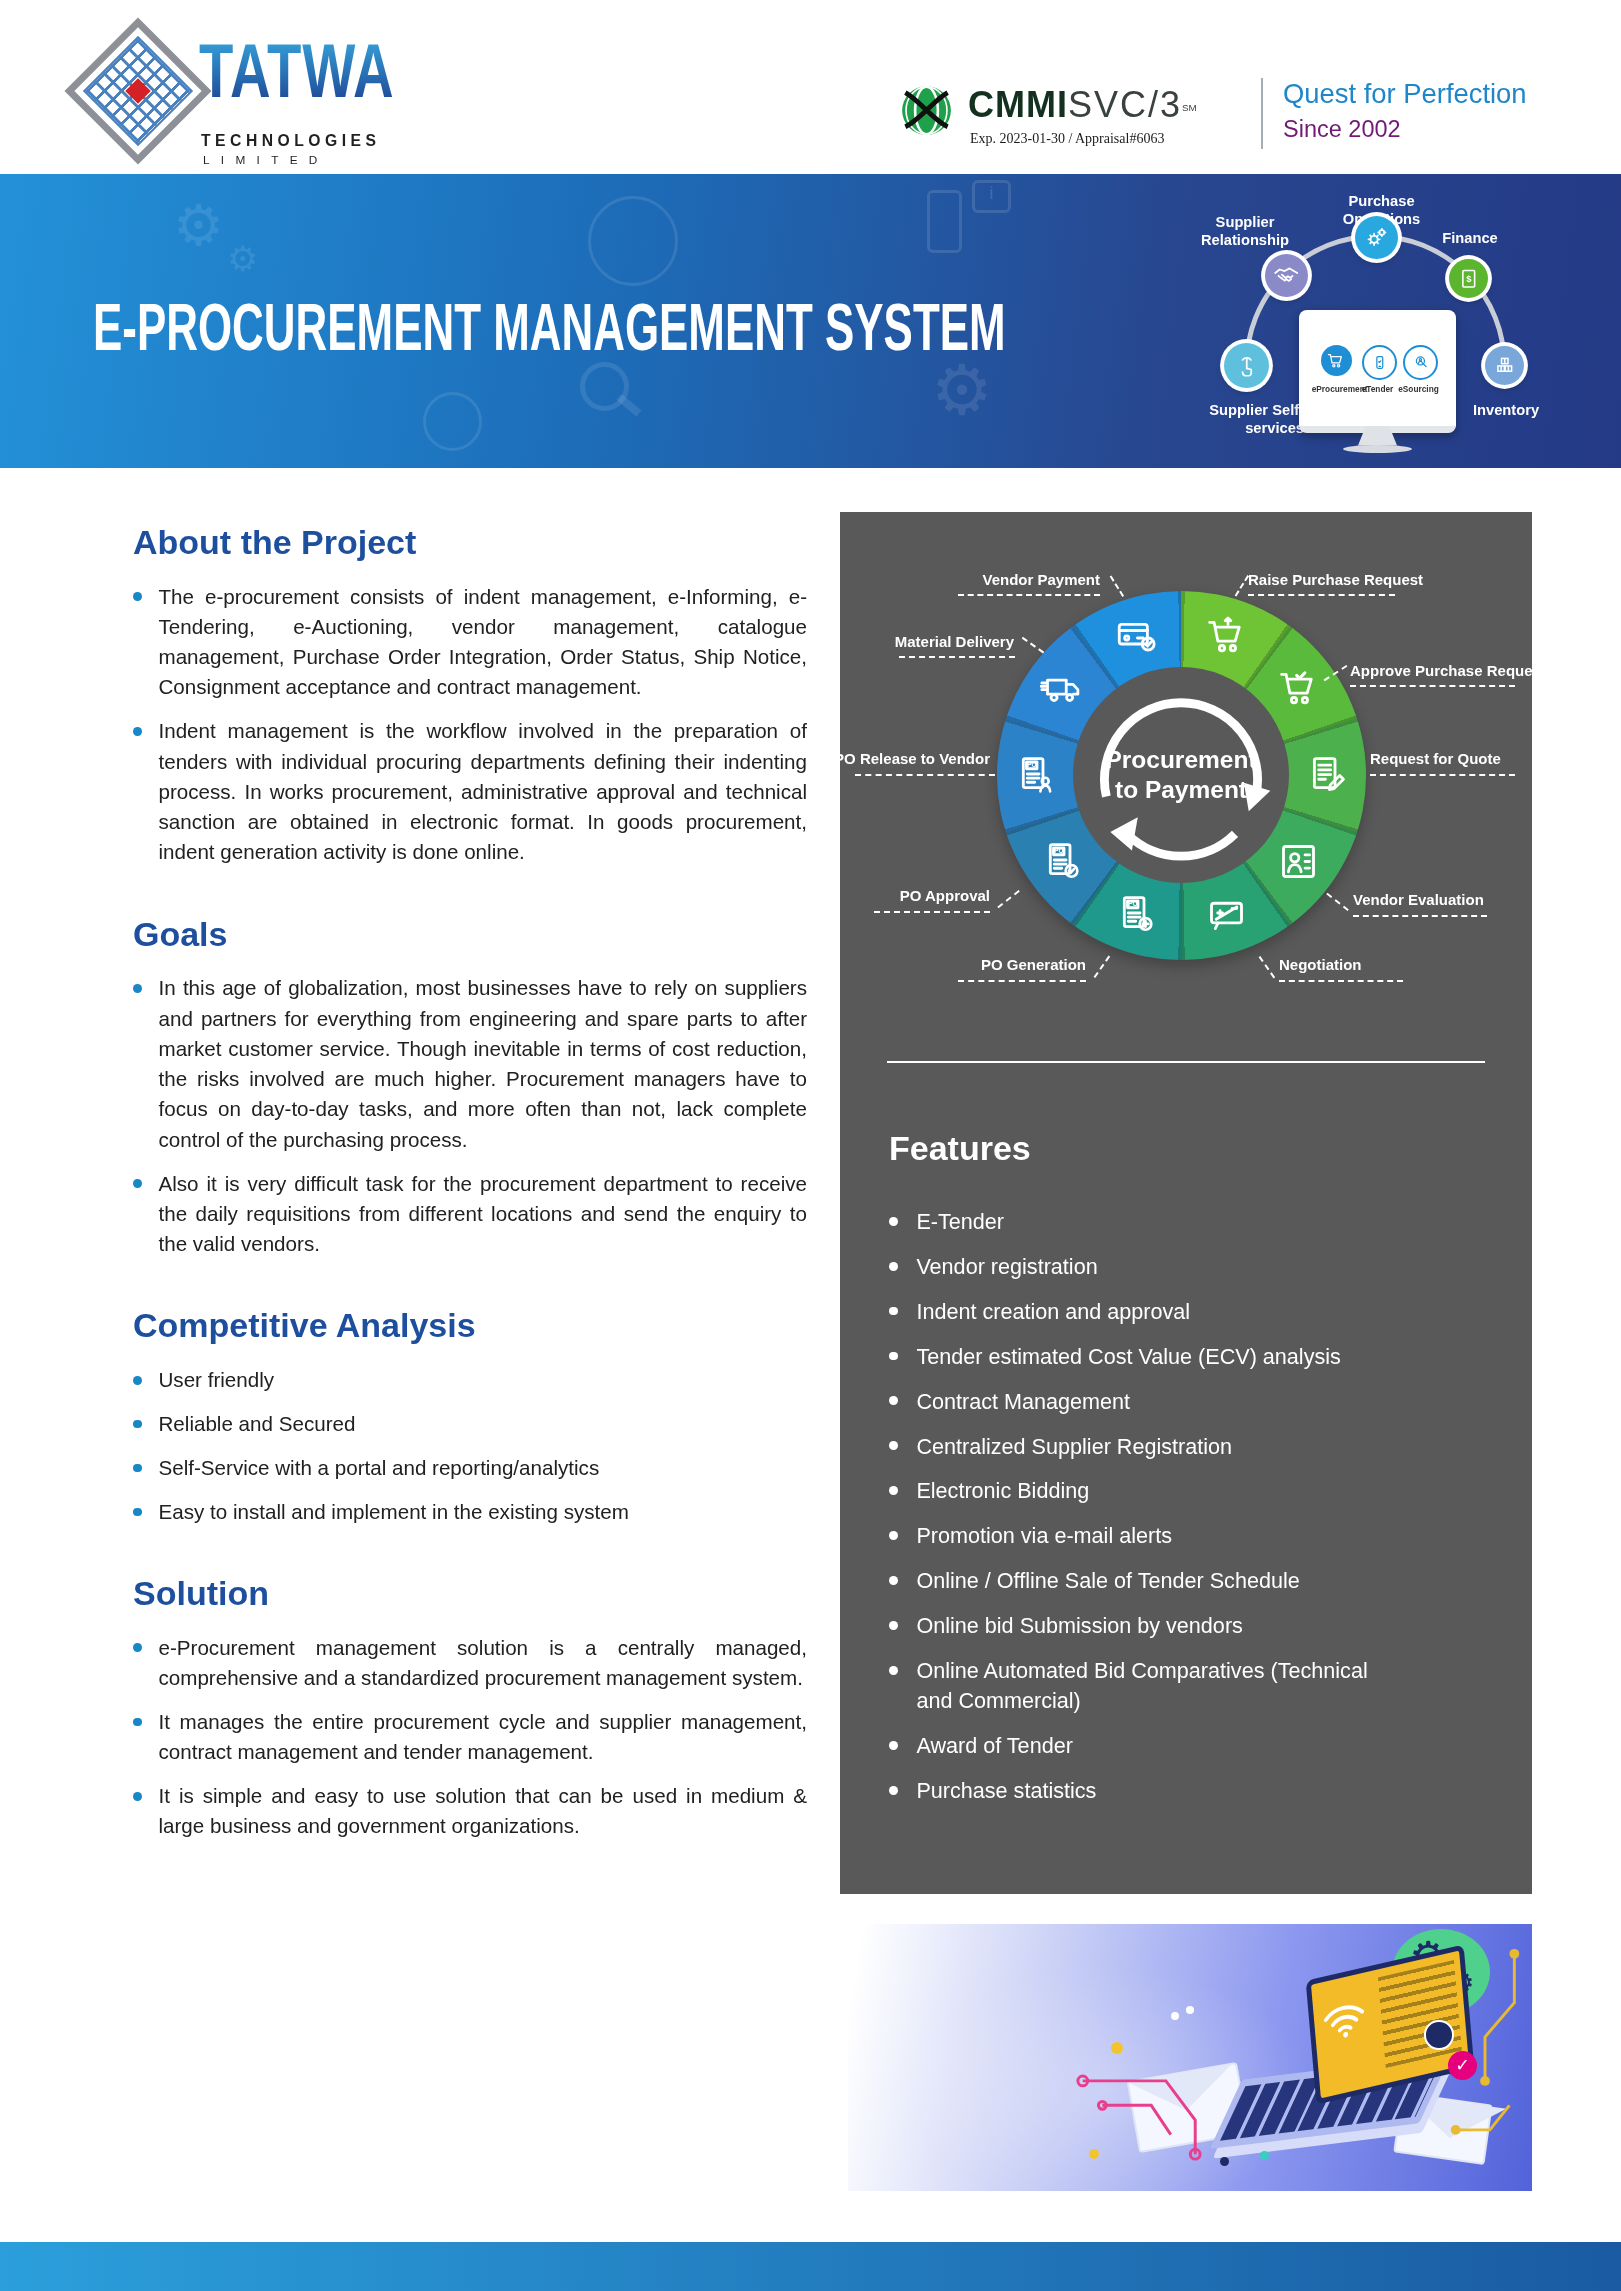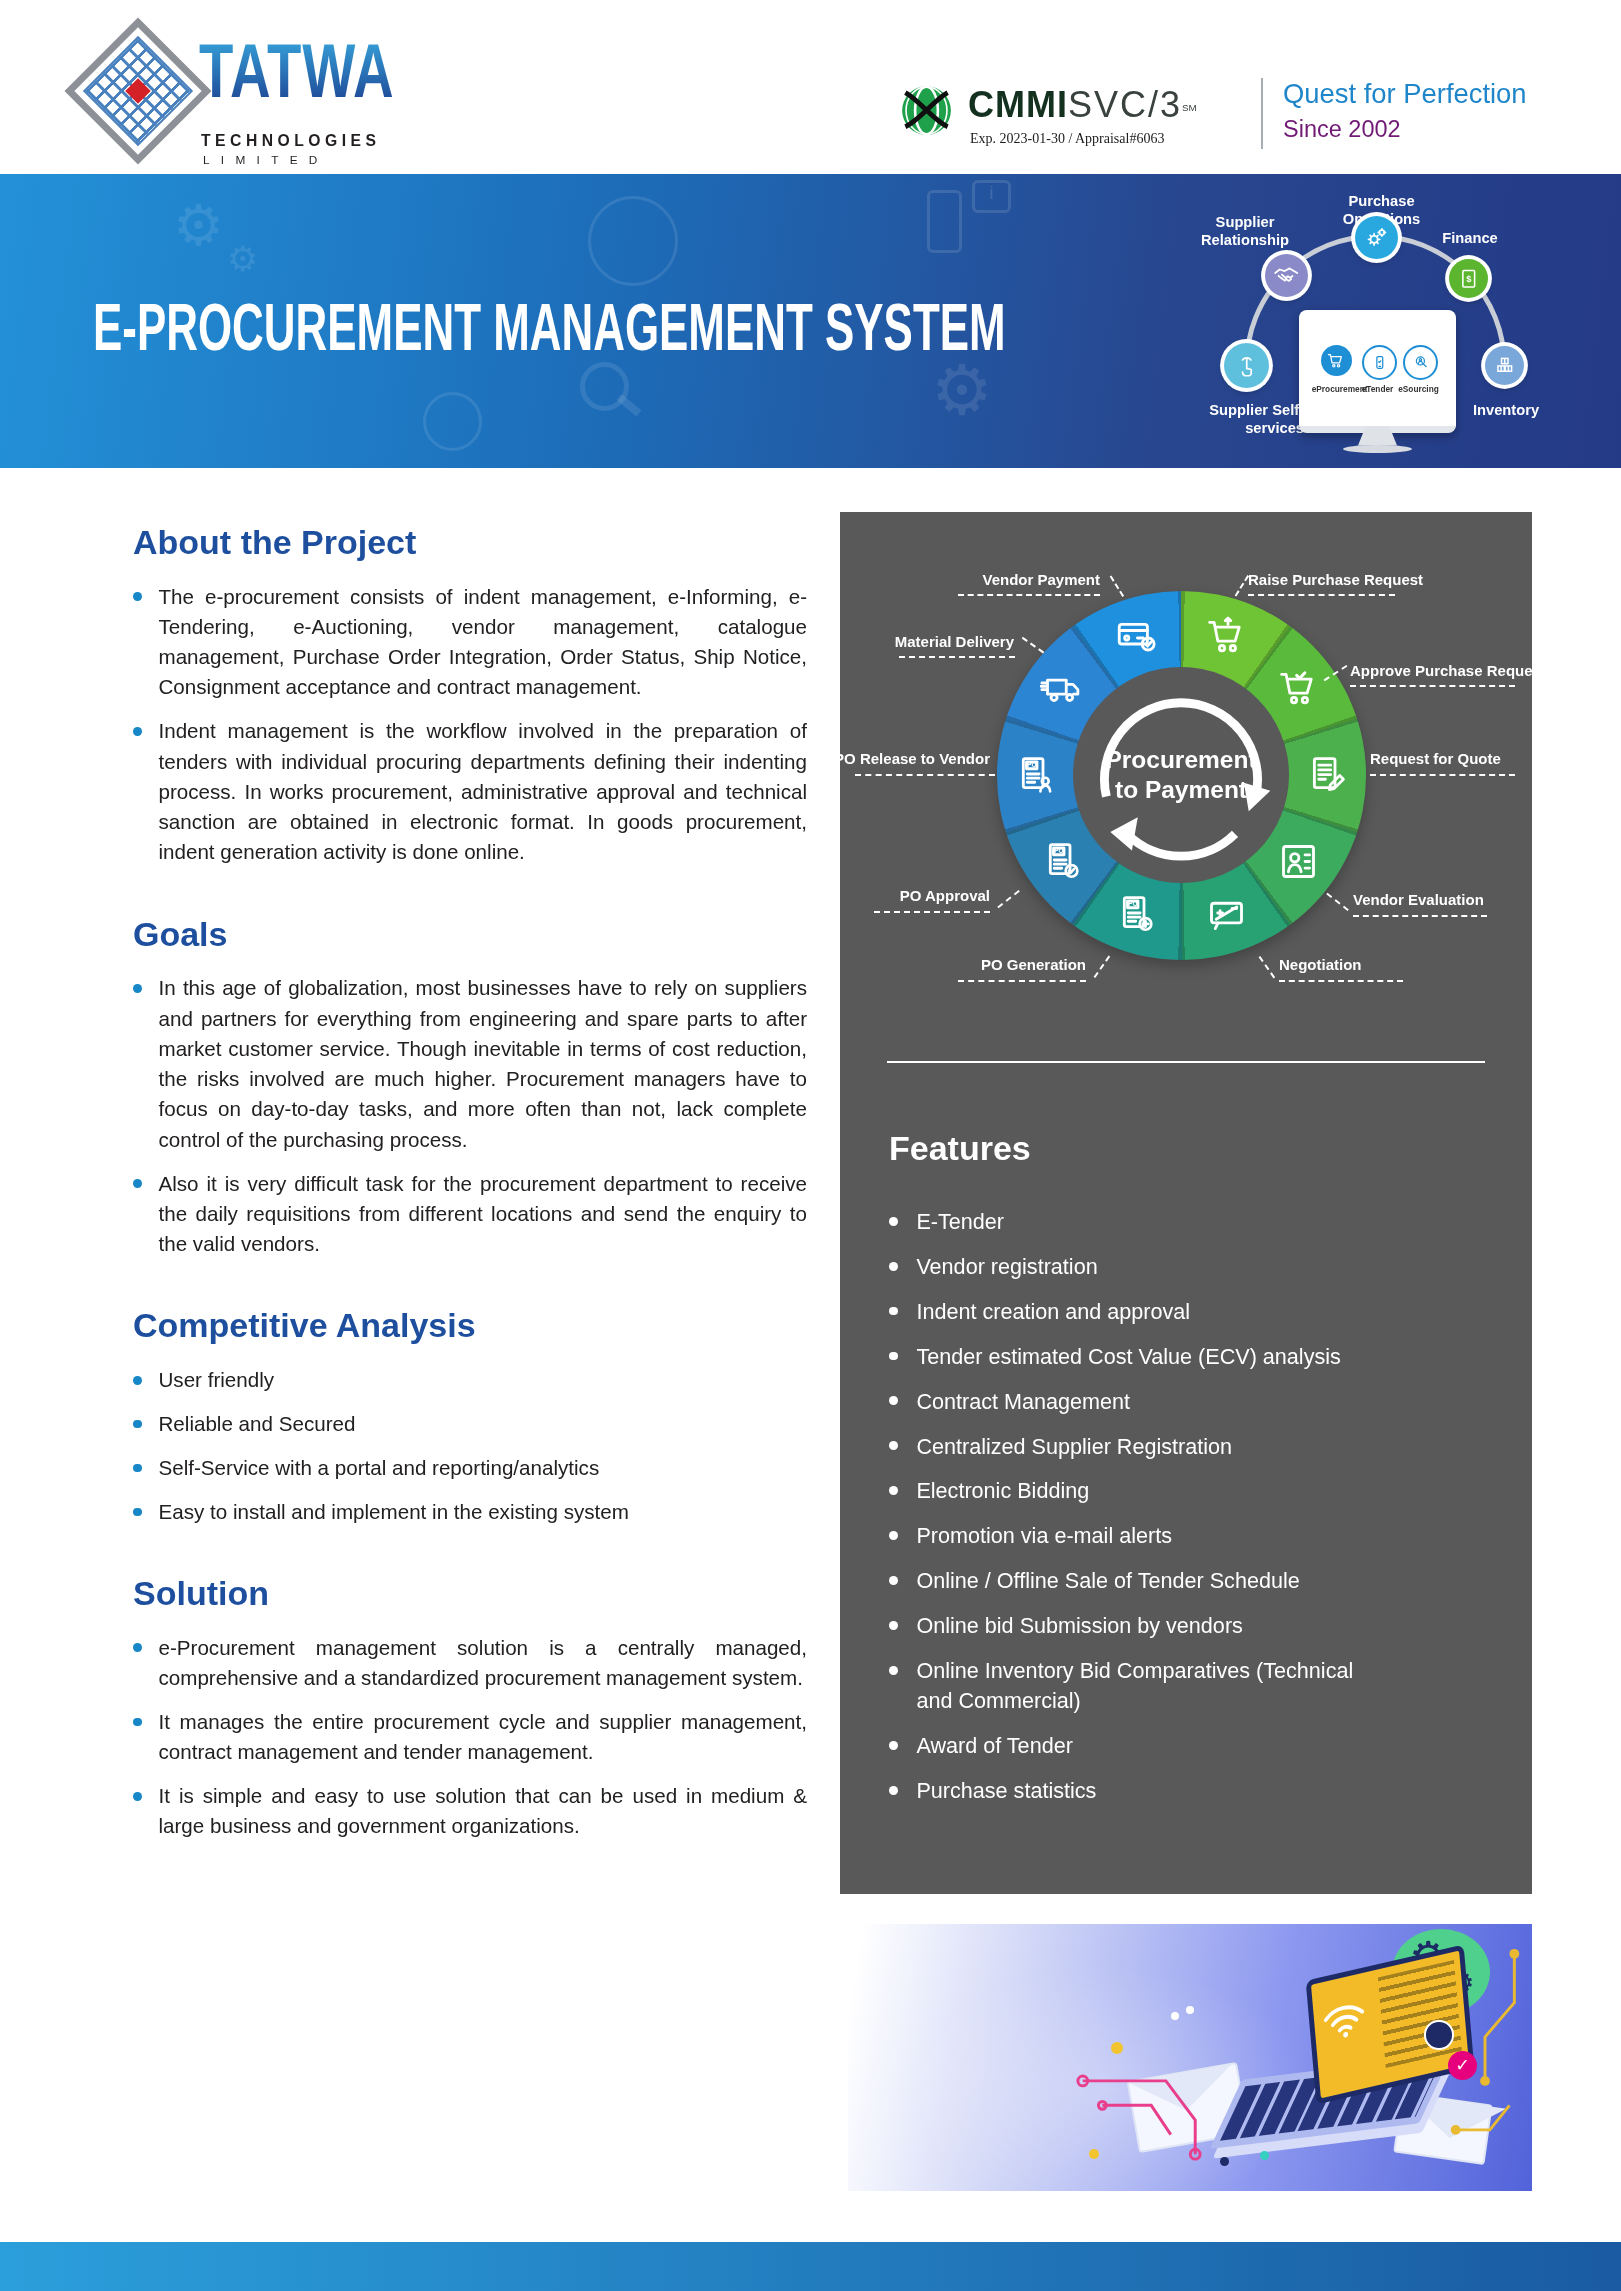--- a/index.html
+++ b/index.html
@@ -468,21 +468,21 @@
         <div class="feat">
         <span class="fdot"></span>
         <span>Online / Offline Sale of Tender Schedule</span>
       </div>
         <div class="feat">
         <span class="fdot"></span>
         <span>Online bid Submission by vendors</span>
       </div>
         <div class="feat">
         <span class="fdot"></span>
-        <span>Online Inventory Bid Comparatives (Technical and Commercial)</span>
+        <span>Online Automated Bid Comparatives (Technical and Commercial)</span>
       </div>
         <div class="feat">
         <span class="fdot"></span>
         <span>Award of Tender</span>
       </div>
         <div class="feat">
         <span class="fdot"></span>
         <span>Purchase statistics</span>
       </div>
       </div>

